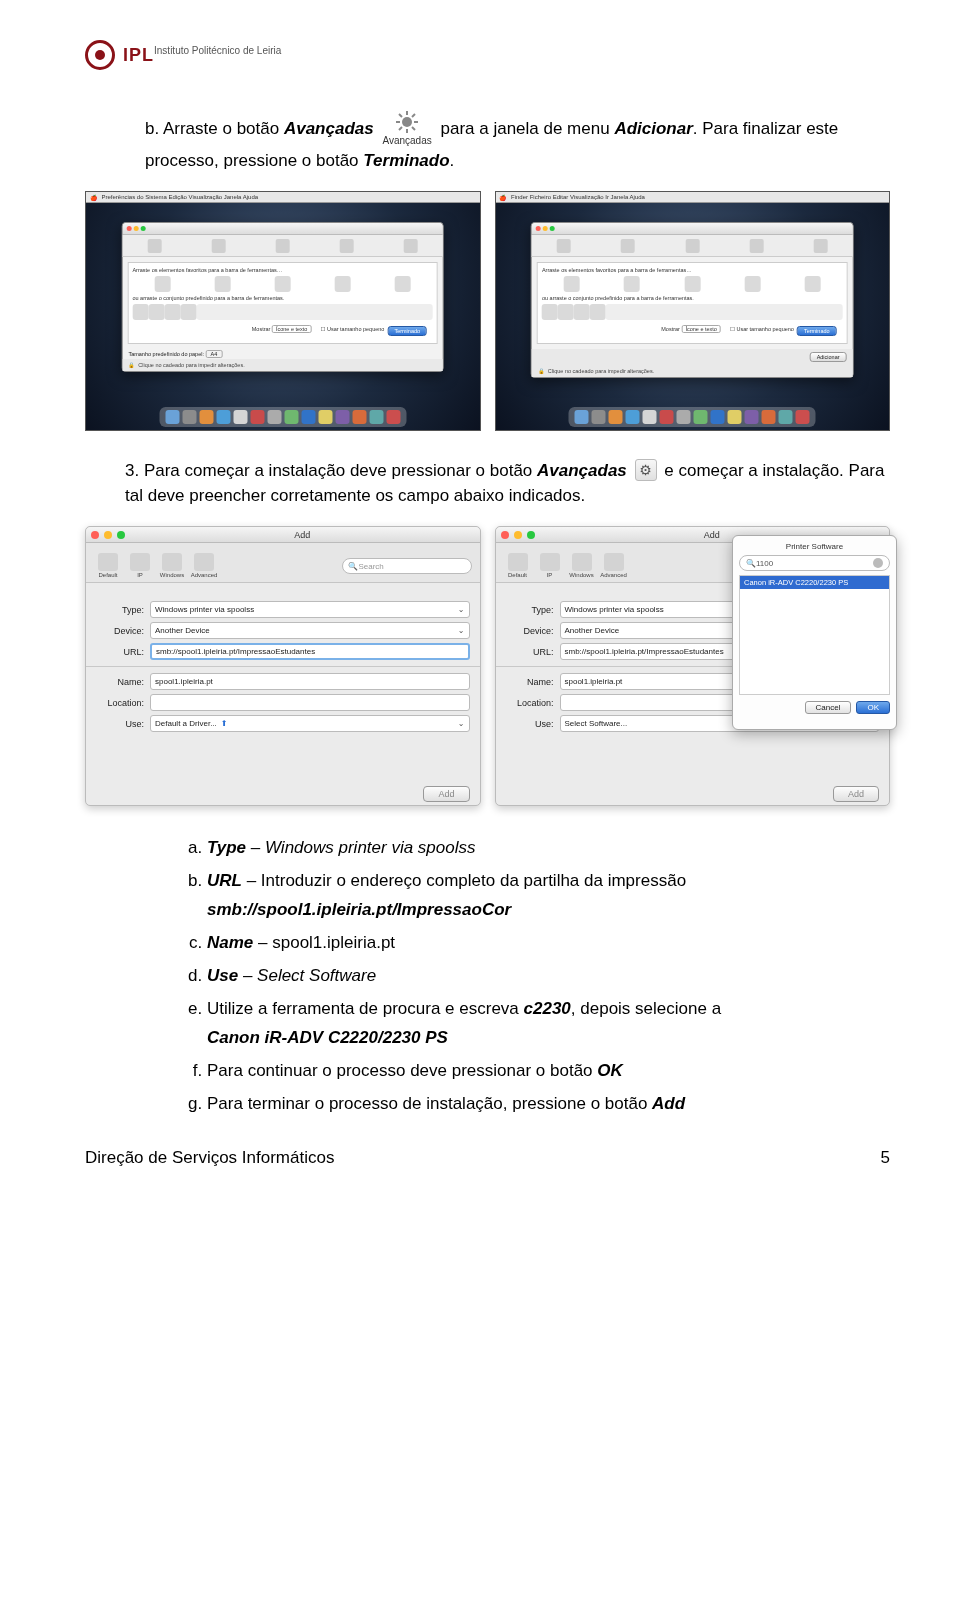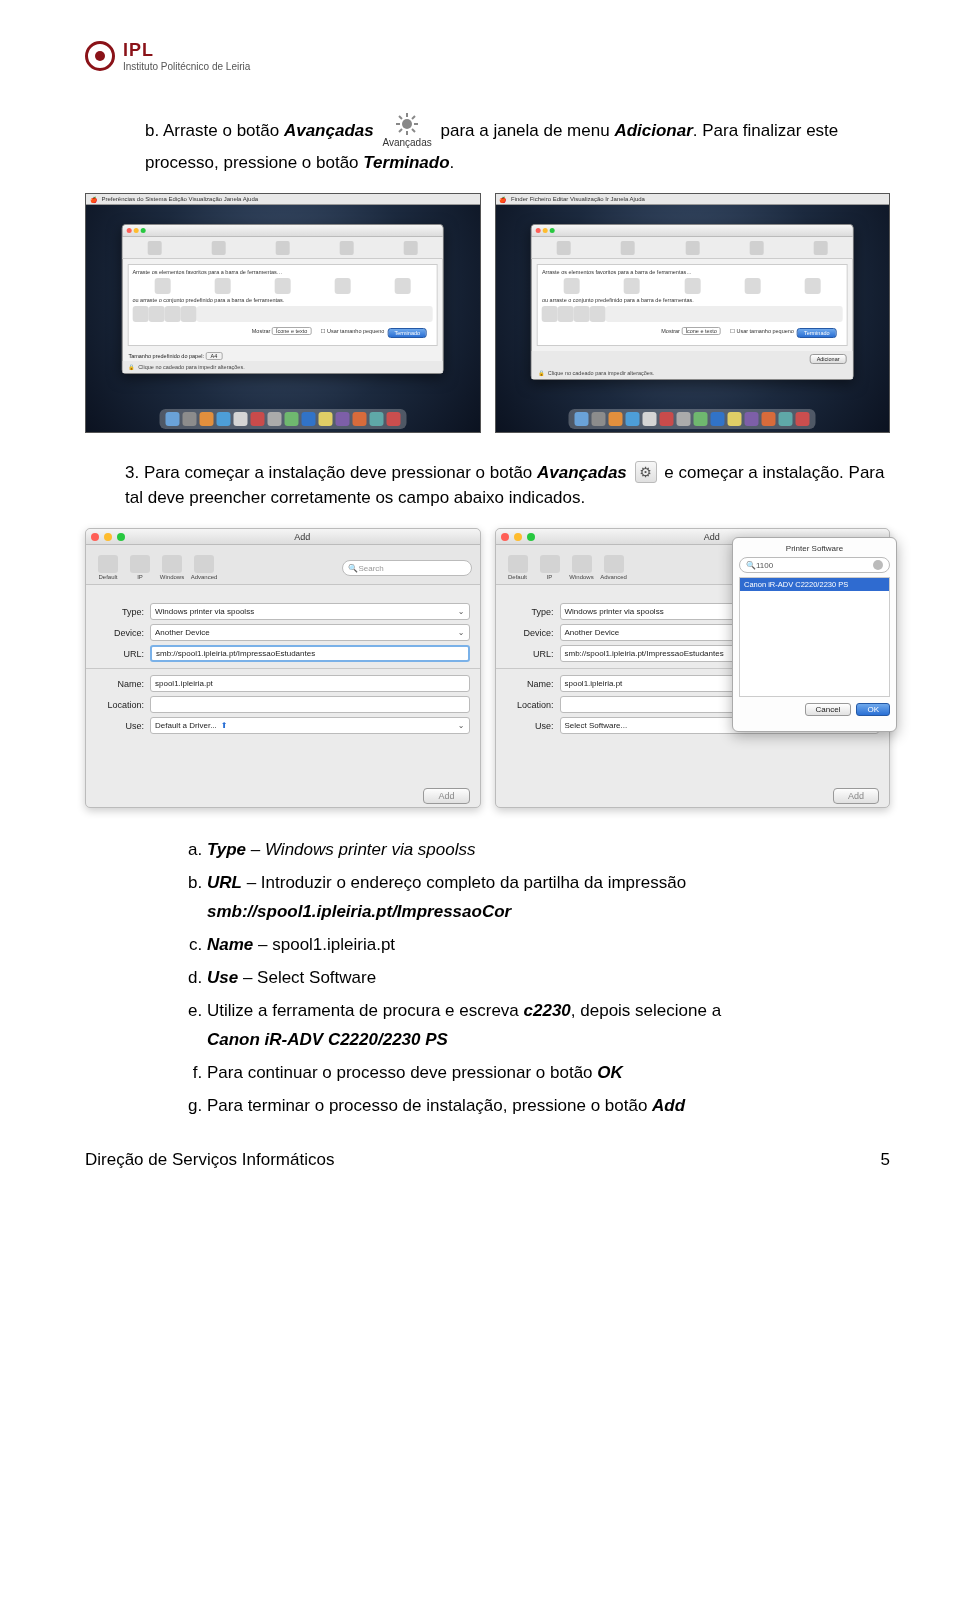--- a/index.html
+++ b/index.html
@@ -35,21 +35,21 @@
   .logo-circle::after {
     content:"";
     position:absolute;
     width:10px;height:10px;
     background:#8a1218;
     border-radius:50%;
     top:50%;left:50%;
     transform:translate(-50%,-50%);
   }
   .logo-txt {
-    display:flex;flex-direction:column;
+    display:flex;flex-direction:row;
     font-size:10px;color:#555;
   }
   .logo-txt .big {
     font-size:18px;font-weight:bold;color:#8a1218;letter-spacing:1px;
   }
   .header-title {
     font-size: 18px;
     color: #111;
   }
   .body-text {
@@ -543,21 +543,21 @@
         </div>
       </div>
     </div>
   </div>
 
   <div class="indent-list">
     <ol class="letters">
       <li><span class="bi">Type</span><span> – </span><span style="font-style:italic">Windows printer via spoolss</span></li>
       <li><span class="bi">URL</span><span> – Introduzir o endereço completo da partilha da impressão </span><br><span class="bi">smb://spool1.ipleiria.pt/ImpressaoCor</span></li>
       <li><span class="bi">Name</span><span> – </span><span>spool1.ipleiria.pt</span></li>
-      <li><span class="bi">Use</span><span> – </span><span style="">Select Software</span></li>
+      <li><span class="bi">Use</span><span> – </span><span style="font-style:italic">Select Software</span></li>
       <li><span>Utilize a ferramenta de procura e escreva </span><span class="bi">c2230</span><span>, depois selecione a </span><br><span class="bi">Canon iR-ADV C2220/2230 PS</span></li>
       <li><span>Para continuar o processo deve pressionar o botão </span><span class="bi">OK</span></li>
       <li><span>Para terminar o processo de instalação, pressione o botão </span><span class="bi">Add</span></li>
     </ol>
   </div>
 
   <div class="footer-row">
     <span>Direção de Serviços Informáticos</span>
     <span>5</span>
   </div>

